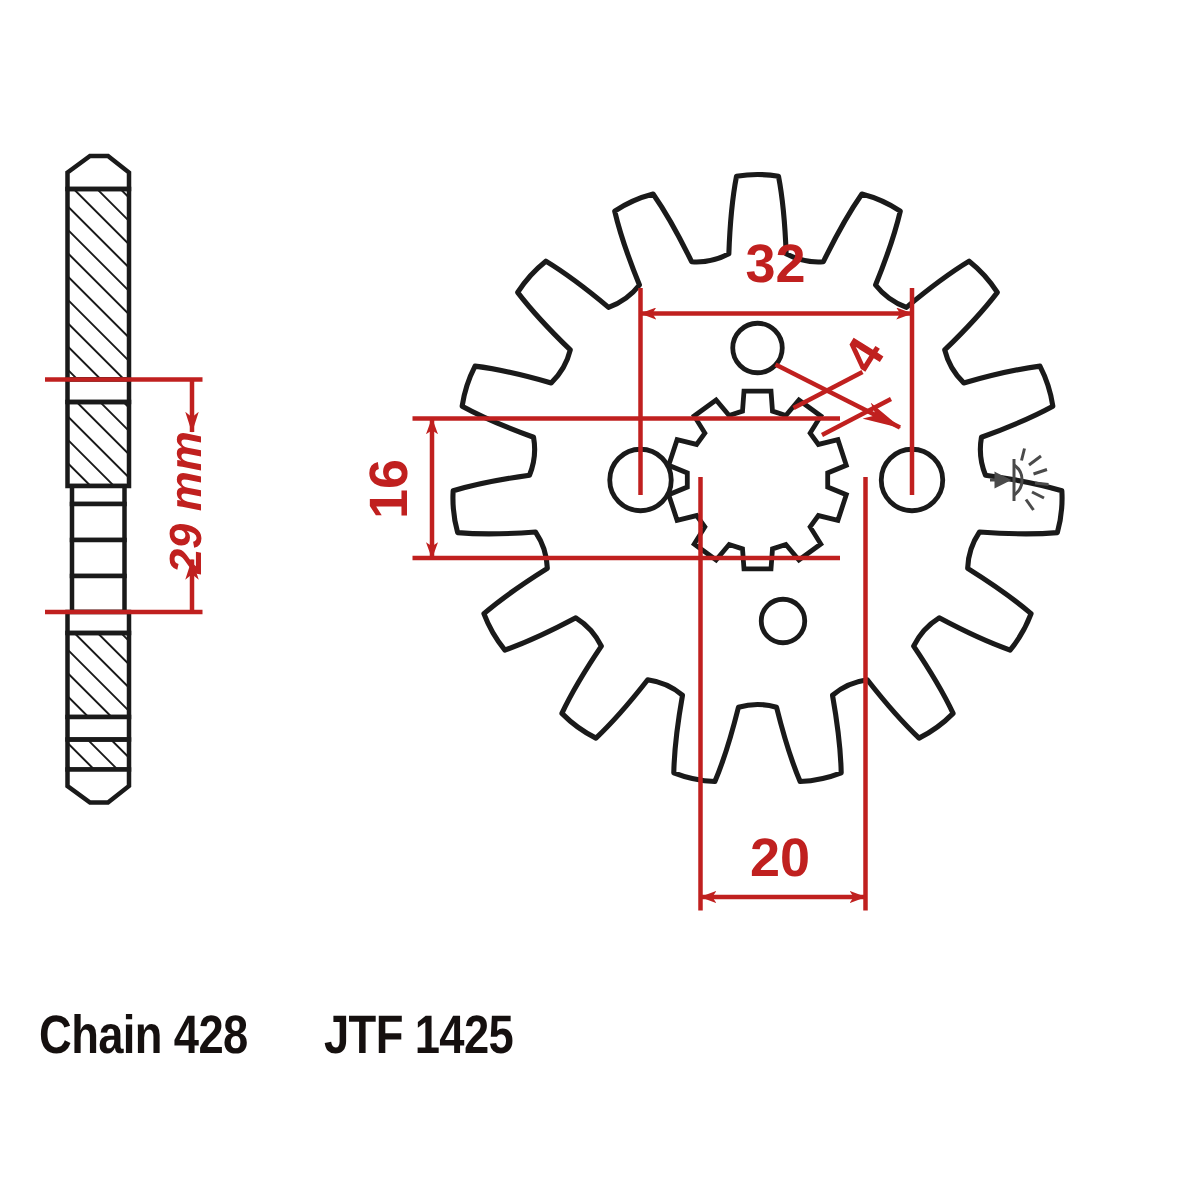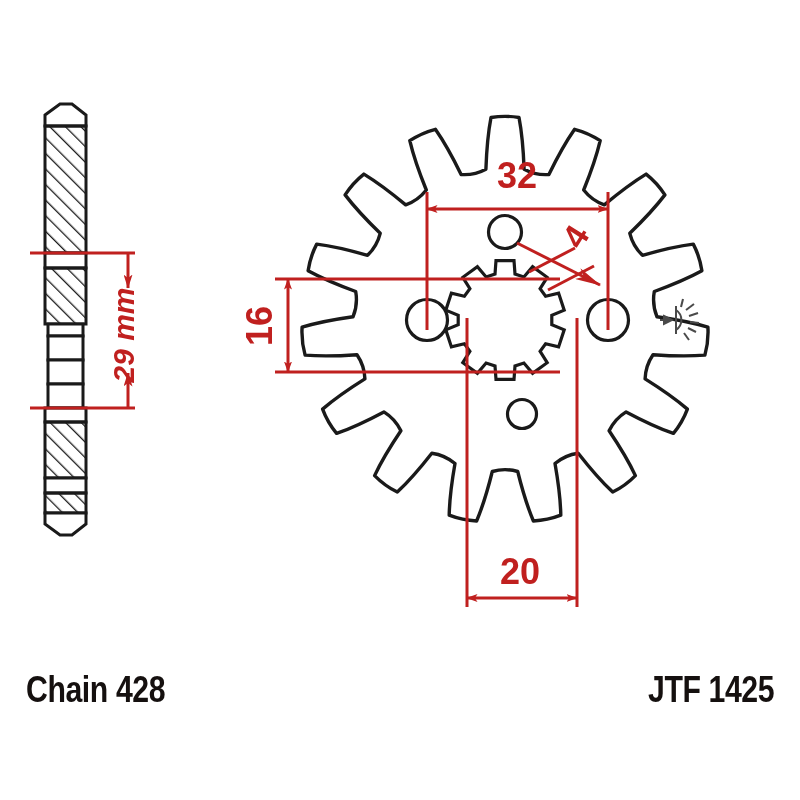--- a/index.html
+++ b/index.html
@@ -35,21 +35,21 @@
     letter-spacing: 0px;
   }
   #caption-row {
     position: absolute;
     left: 0;
     top: 655px;
     width: 800px;
     height: 70px;
     display: flex;
     align-items: center;
-    justify-content: space-between;
+    justify-content: flex-start;
     padding: 0 26px;
     box-sizing: border-box;
     pointer-events: none;
   }
   .caption {
     font-family: "Liberation Sans", sans-serif;
     font-weight: bold;
     font-size: 36px;
     color: #15100f;
     letter-spacing: -0.5px;

